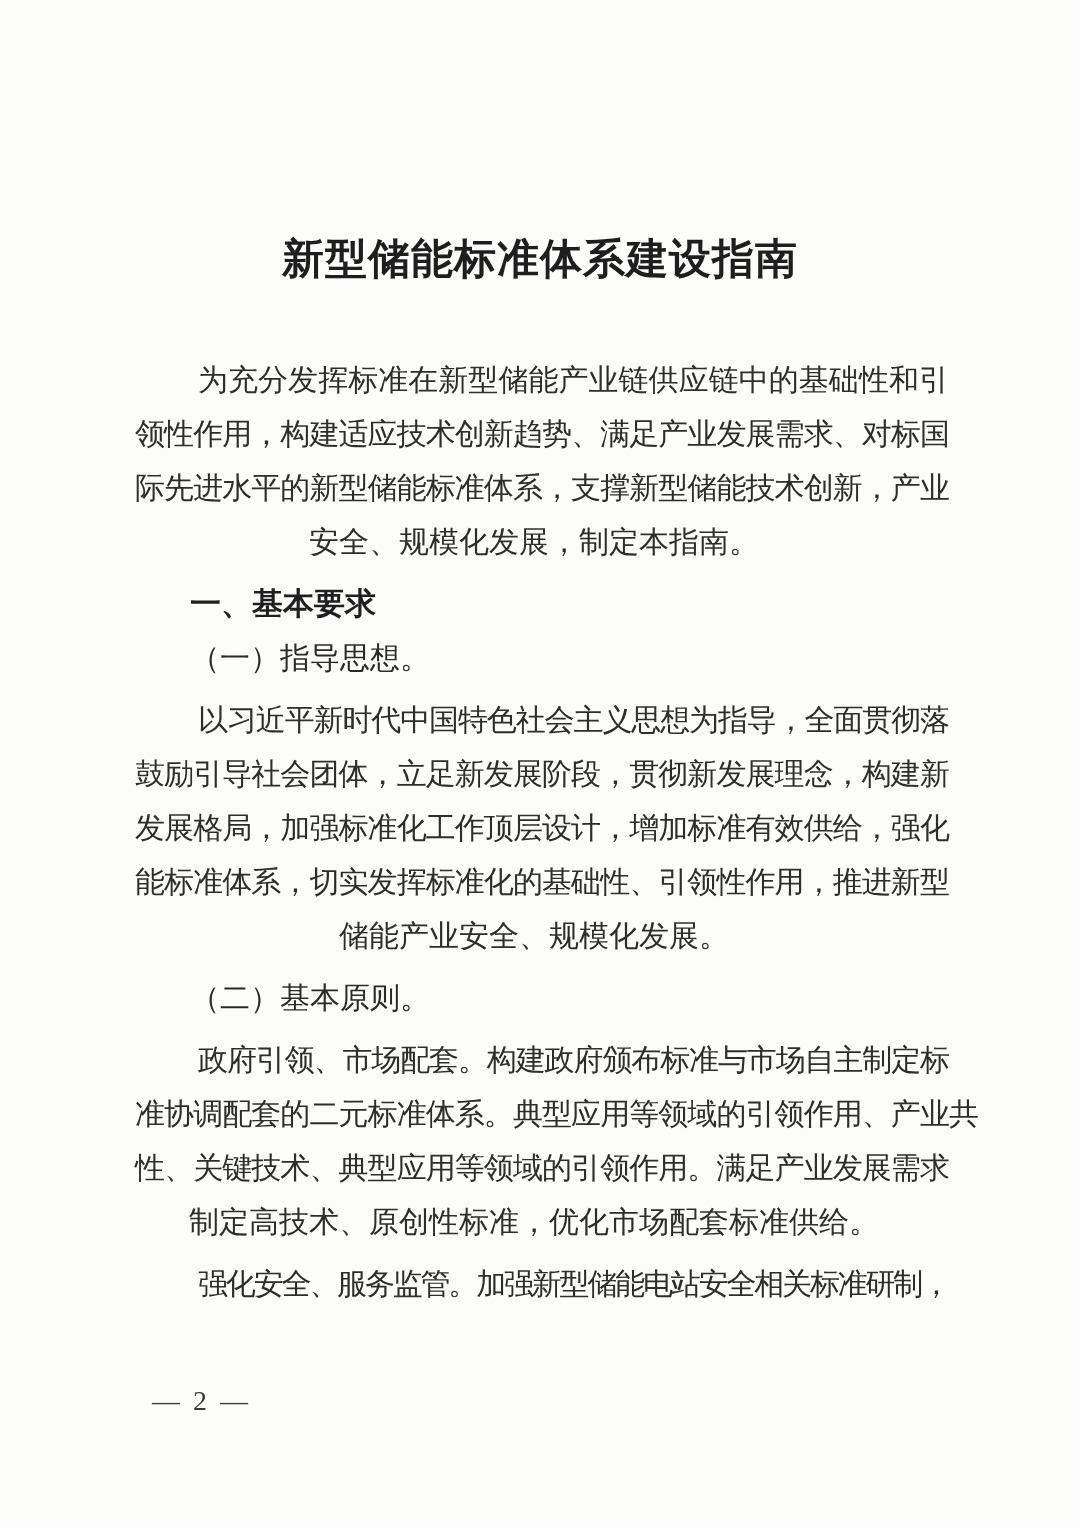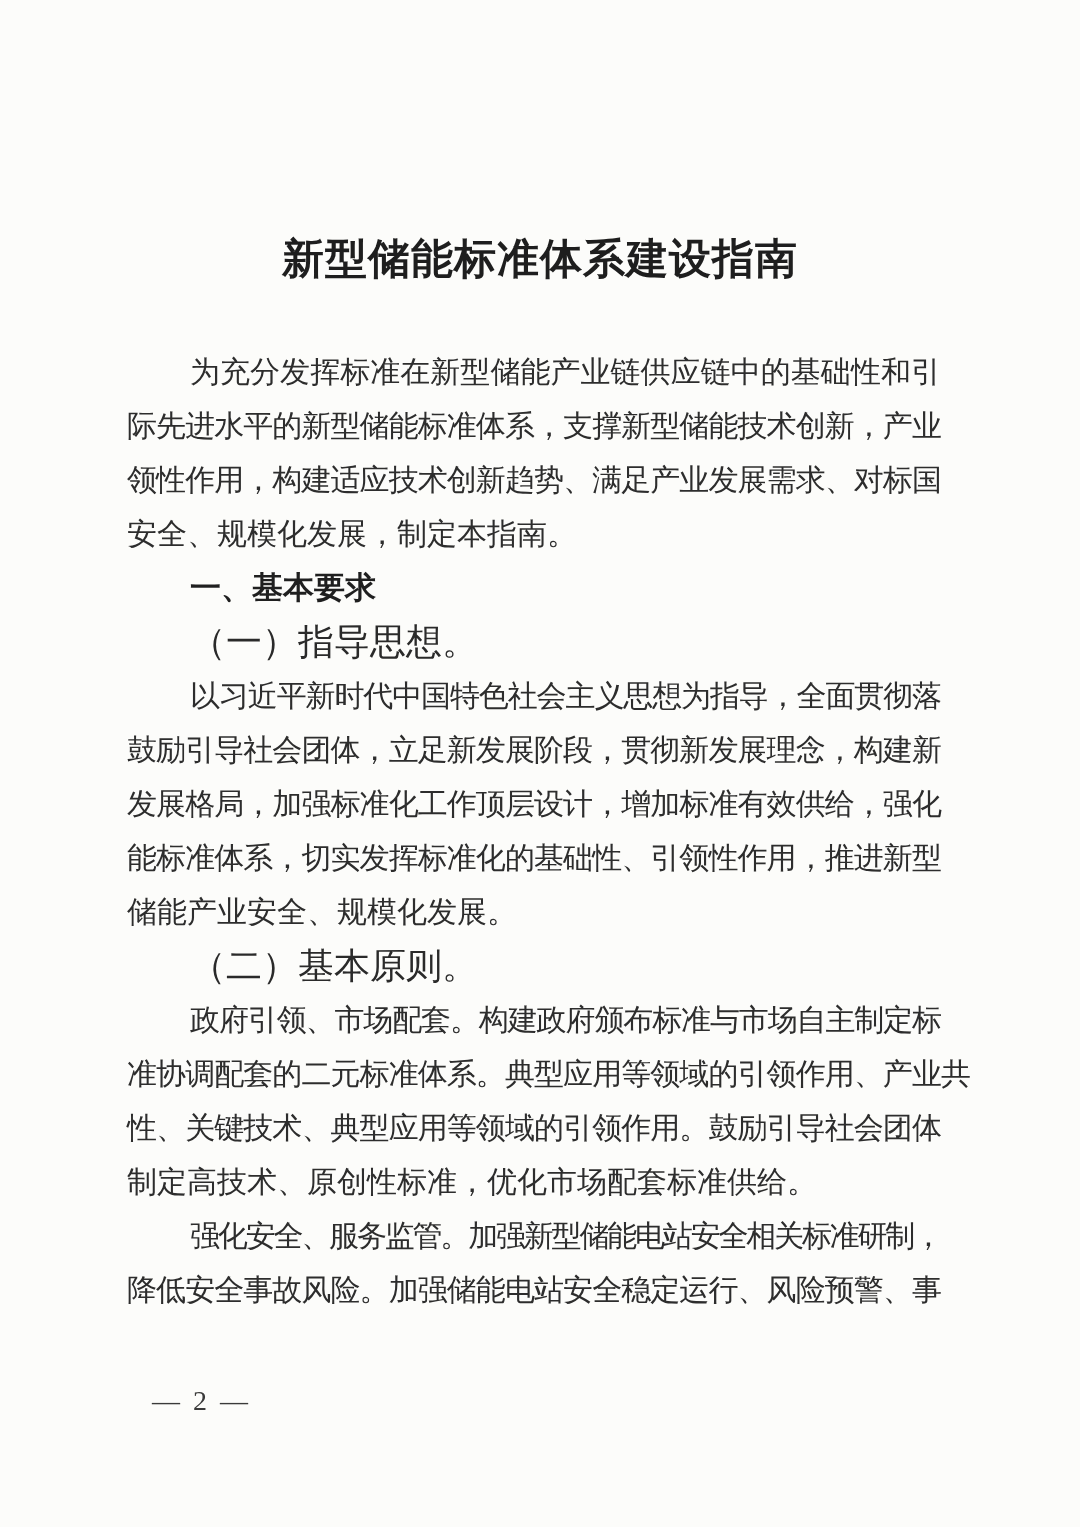--- a/index.html
+++ b/index.html
@@ -29,40 +29,40 @@
     color: #1e1e1e;
     letter-spacing: 1px;
   }
   .body-col {
     position: absolute;
     left: 127px;
     top: 345px;
     width: 814px;
     font-size: 30px;
   }
-  .para { margin: 0; }
+  .para { margin: 8px; text-align: center; }
   .line {
     height: 54px;
     line-height: 54px;
     white-space: nowrap;
   }
   .line.first { padding-left: 63px; }
   .heading-line {
     height: 54px;
     line-height: 54px;
     padding-left: 63px;
     white-space: nowrap;
   }
   .h-bold {
     font-weight: 700;
     font-size: 31px;
     color: #1f1f1f;
   }
   .h-kai {
-    font-size: 36px;
+    font-size: 30px;
     color: #2a2a2a;
   }
   .page-number {
     position: absolute;
     left: 152px;
     top: 1381px;
     font-size: 28px;
     line-height: 40px;
     letter-spacing: 3px;
     color: #3a3a3a;
@@ -72,48 +72,47 @@
 <body>
 
 <div class="page">
 
   <h1 class="doc-title">新型储能标准体系建设指南</h1>
 
   <div class="body-col">
 
     <div class="para">
         <div class="line first"><span style="letter-spacing: 0.04px;">为充分发挥标准在新型储能产业链供应链中的基础性和引</span></div>
+        <div class="line"><span style="letter-spacing: -0.928571px;">领性作用，构建适应技术创新趋势、满足产业发展需求、对标国</span></div>
         <div class="line"><span style="letter-spacing: -0.928571px;">际先进水平的新型储能标准体系，支撑新型储能技术创新，产业</span></div>
-        <div class="line"><span style="letter-spacing: -0.928571px;">领性作用，构建适应技术创新趋势、满足产业发展需求、对标国</span></div>
         <div class="line short"><span>安全、规模化发展，制定本指南。</span></div>
       </div>
 
     <div class="heading-line h-bold">一、基本要求</div>
 
     <div class="heading-line h-kai">（一）指导思想。</div>
 
     <div class="para">
         <div class="line first"><span style="letter-spacing: -1.11538px;">以习近平新时代中国特色社会主义思想为指导，全面贯彻落</span></div>
         <div class="line"><span style="letter-spacing: -0.928571px;">鼓励引导社会团体，立足新发展阶段，贯彻新发展理念，构建新</span></div>
         <div class="line"><span style="letter-spacing: -0.928571px;">发展格局，加强标准化工作顶层设计，增加标准有效供给，强化</span></div>
         <div class="line"><span style="letter-spacing: -0.928571px;">能标准体系，切实发挥标准化的基础性、引领性作用，推进新型</span></div>
         <div class="line short"><span>储能产业安全、规模化发展。</span></div>
       </div>
 
     <div class="heading-line h-kai">（二）基本原则。</div>
 
     <div class="para">
         <div class="line first"><span style="letter-spacing: -1.11538px;">政府引领、市场配套。构建政府颁布标准与市场自主制定标</span></div>
         <div class="line"><span style="letter-spacing: -0.928571px;">准协调配套的二元标准体系。典型应用等领域的引领作用、产业共</span></div>
-        <div class="line"><span style="letter-spacing: -0.928571px;">性、关键技术、典型应用等领域的引领作用。鼓励引导社会团体</span></div>
+        <div class="line"><span style="letter-spacing: -0.928571px;">性、关键技术、典型应用等领域的引领作用。满足产业发展需求</span></div>
         <div class="line short"><span>制定高技术、原创性标准，优化市场配套标准供给。</span></div>
       </div>
 
     <div class="para">
         <div class="line first"><span style="letter-spacing: -2.18519px;">强化安全、服务监管。加强新型储能电站安全相关标准研制，</span></div>
-        <div class="line"><span style="letter-spacing: -0.928571px;">降低安全事故风险。加强储能电站安全稳定运行、风险预警、事</span></div>
       </div>
 
   </div>
 
   <div class="page-number">— 2 —</div>
 
 </div>
 
 </body></html>

